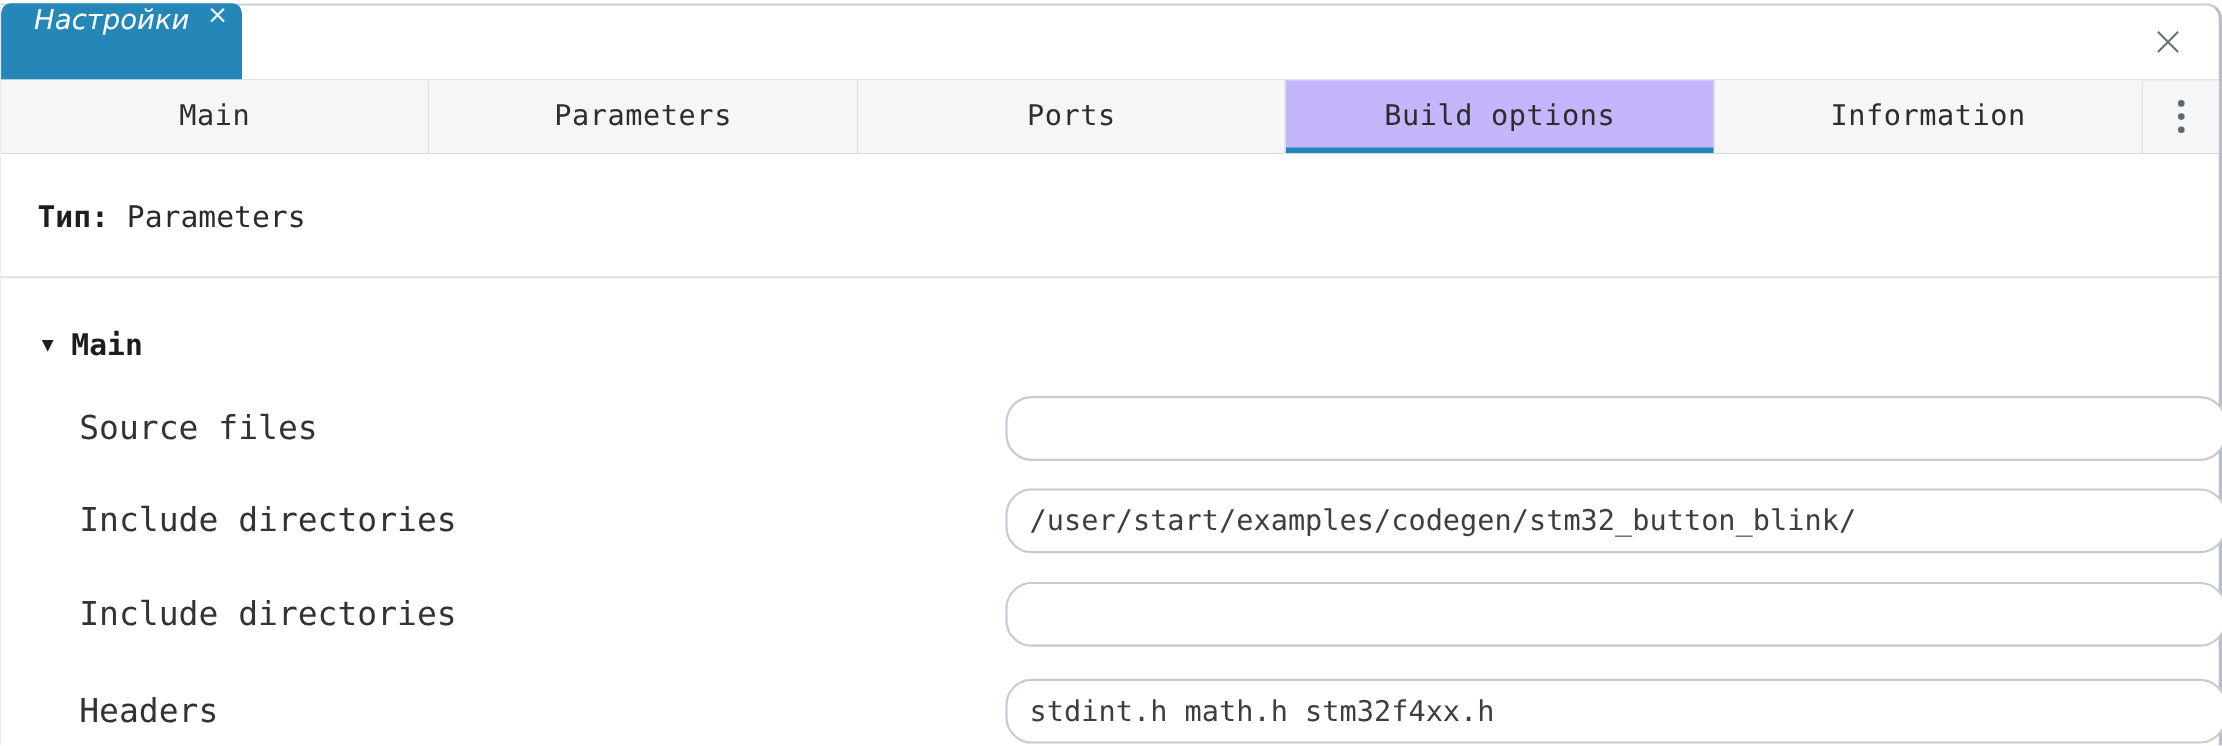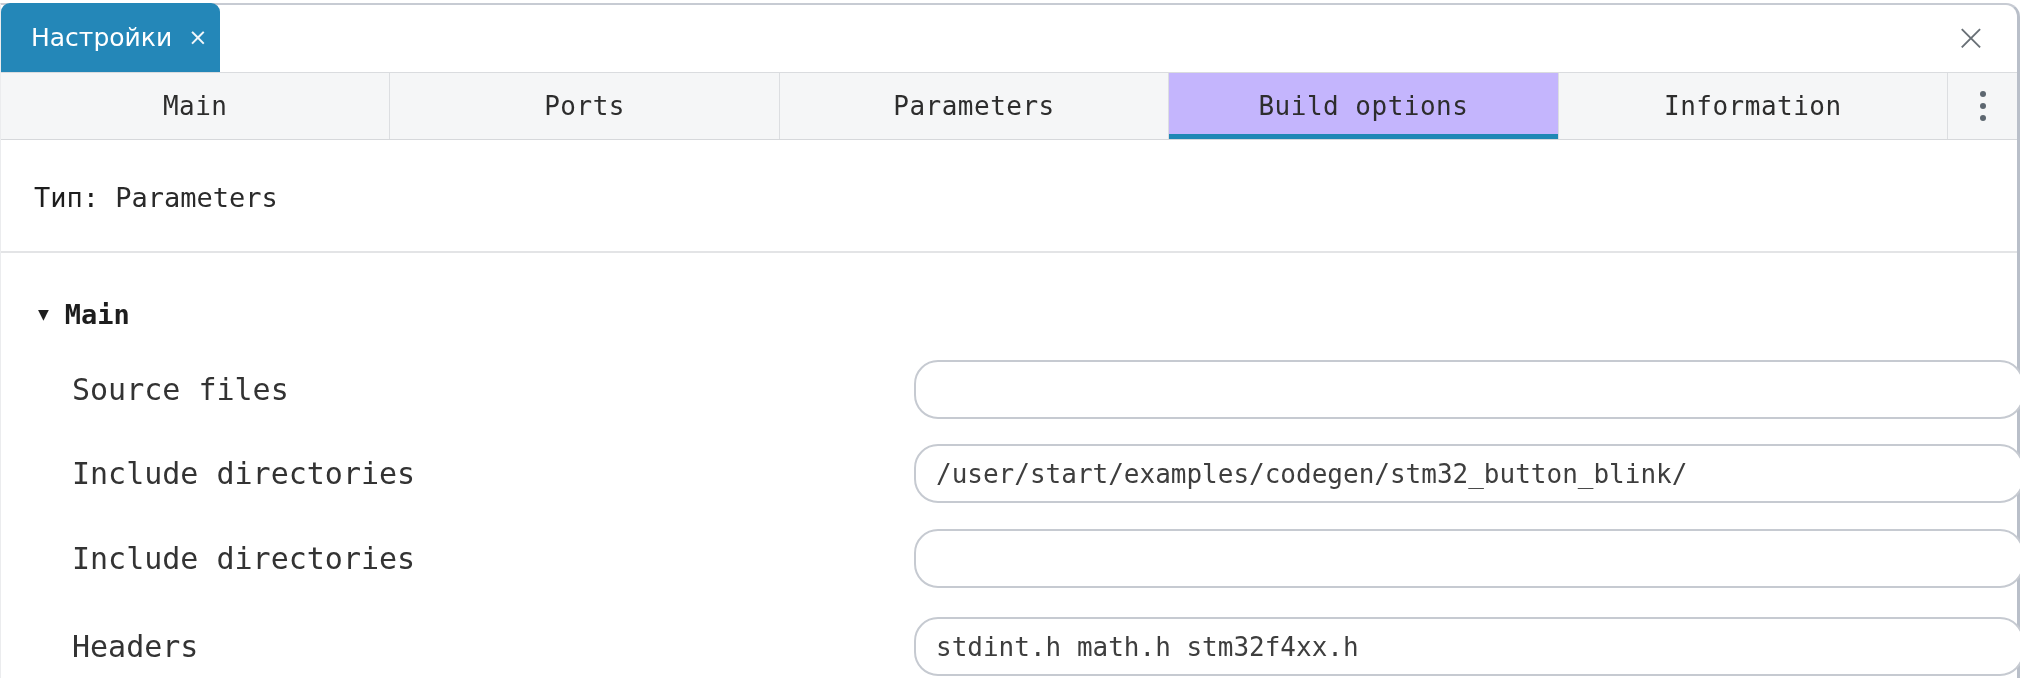--- a/index.html
+++ b/index.html
@@ -14,24 +14,24 @@
     background:#ffffff;
     border-top:2px solid #c7cbd3;
     border-right:3px solid #b9bfc9;
     border-left:1px solid #ebecee;
     border-top-right-radius:14px;
   }
   
   .doc-tab {
     position:absolute; left:0; top:-2px; width:219px; height:69px;
     background:#2487b8; border-radius:9px 9px 0 0;
-    display:flex; align-items:center; gap:16px;
+    display:flex; align-items:flex-start; gap:16px;
     padding:0 0 0 30px; box-sizing:border-box;
     color:#ffffff; font-family:"DejaVu Sans", sans-serif; font-size:25px;
-    z-index:3; cursor:pointer;
+    z-index:3; cursor:pointer;font-style:italic;
   }
   .doc-tab-close { font-size:23px; color:#f2f7fa; line-height:1; }
   
   .panel-close {
     position:absolute; top:4px; right:24px; width:44px; height:56px;
     display:flex; align-items:center; justify-content:center;
     font-family:"DejaVu Sans", sans-serif; font-size:38px; font-weight:300;
     color:#697076; background:none; border:none; cursor:pointer; z-index:2;
   }
   
@@ -58,21 +58,21 @@
     display:flex; align-items:center; justify-content:center; cursor:pointer;
   }
   .kebab { display:flex; flex-direction:column; gap:6px; }
   .kebab i { width:6px; height:6px; border-radius:50%; background:#5d6770; }
   
   .type-row {
     position:absolute; left:33px; top:176px; height:32px;
     display:flex; align-items:center; gap:0;
     font-size:27px; color:#2a2a2a; white-space:pre;
   }
-  .type-row .t-label { font-weight:normal; color:#1d1d1d; }
+  .type-row .t-label { font-weight:bold; color:#1d1d1d; }
   .divider {
     position:absolute; left:0; right:0; top:246px; height:2px;
     background:#e3e4e6;
   }
   .section-header {
     position:absolute; left:37px; top:292px; height:34px;
     display:flex; align-items:center; gap:16px; cursor:pointer;
   }
   .collapse-icon { font-size:18px; color:#1f1f1f; line-height:1; }
   .section-title { font-size:27px; font-weight:bold; color:#1d1d1d; }
@@ -103,22 +103,22 @@
 
   <div class="doc-tab">
     <span>Настройки</span>
     <span class="doc-tab-close">×</span>
   </div>
 
   <button class="panel-close">×</button>
 
   <div class="tabbar">
     <div class="tab">Main</div>
+    <div class="tab">Parameters</div>
     <div class="tab">Ports</div>
-    <div class="tab">Parameters</div>
     <div class="tab active">Build options</div>
     <div class="tab">Information</div>
     <div class="menu-cell">
       <span class="kebab">
           <i></i>
           <i></i>
           <i></i>
         </span>
     </div>
   </div>

